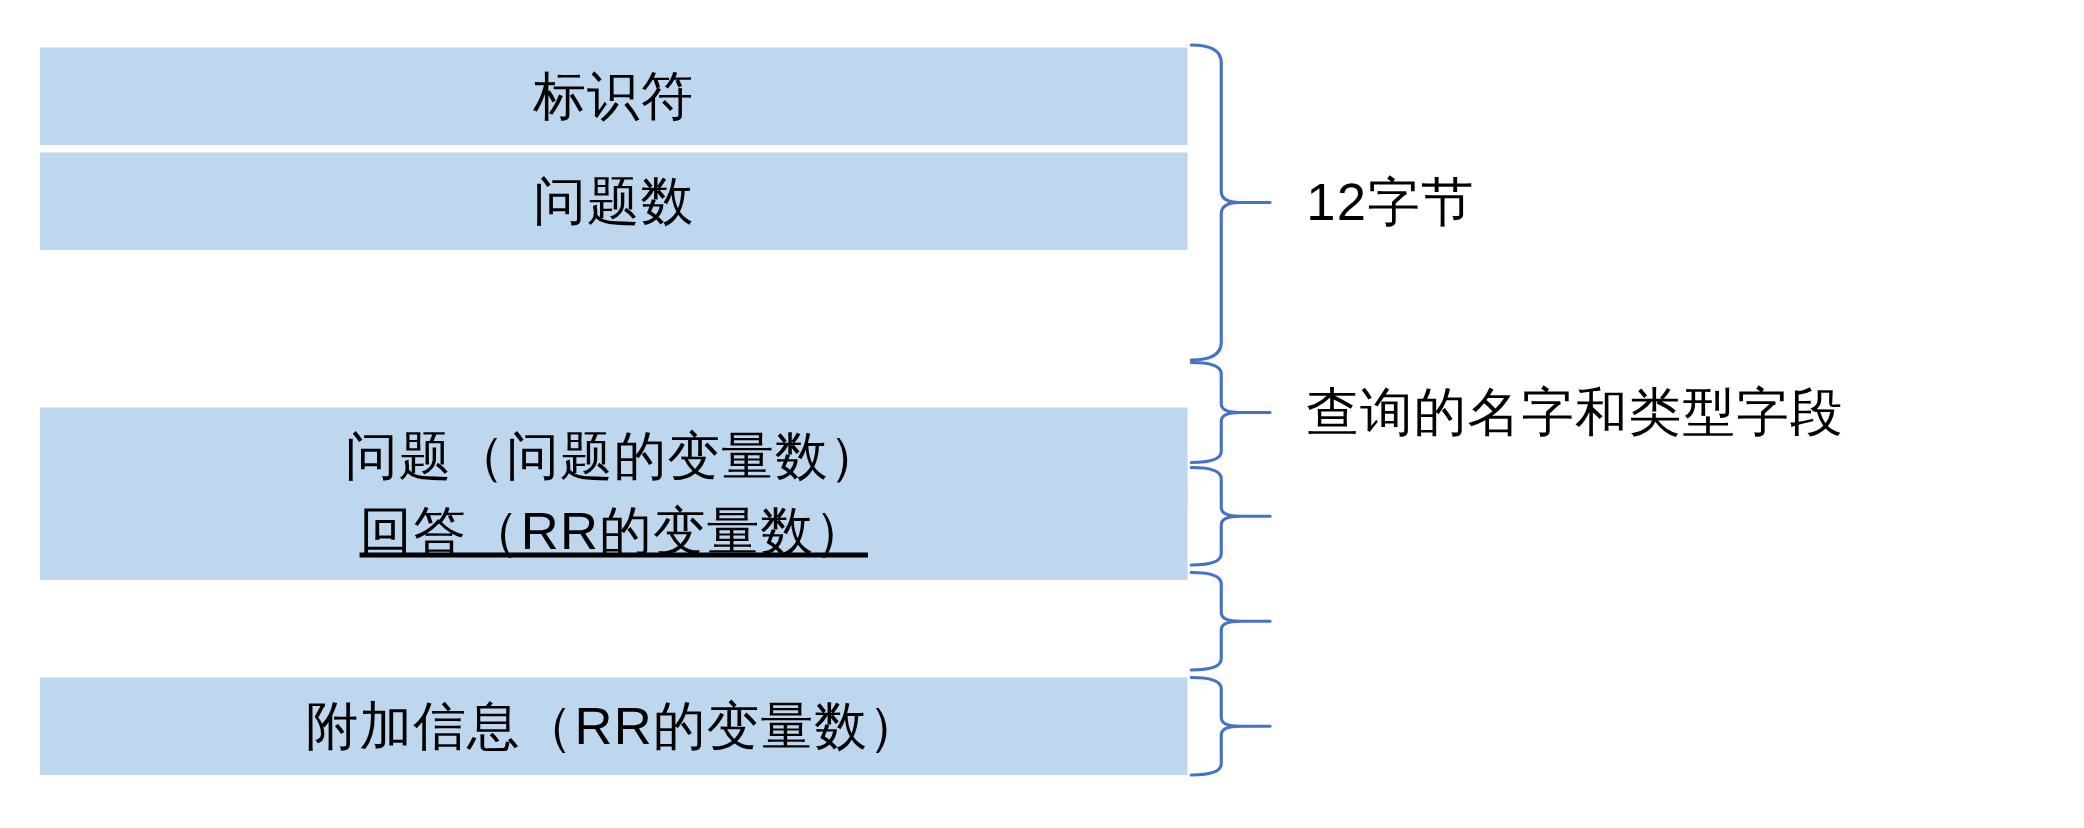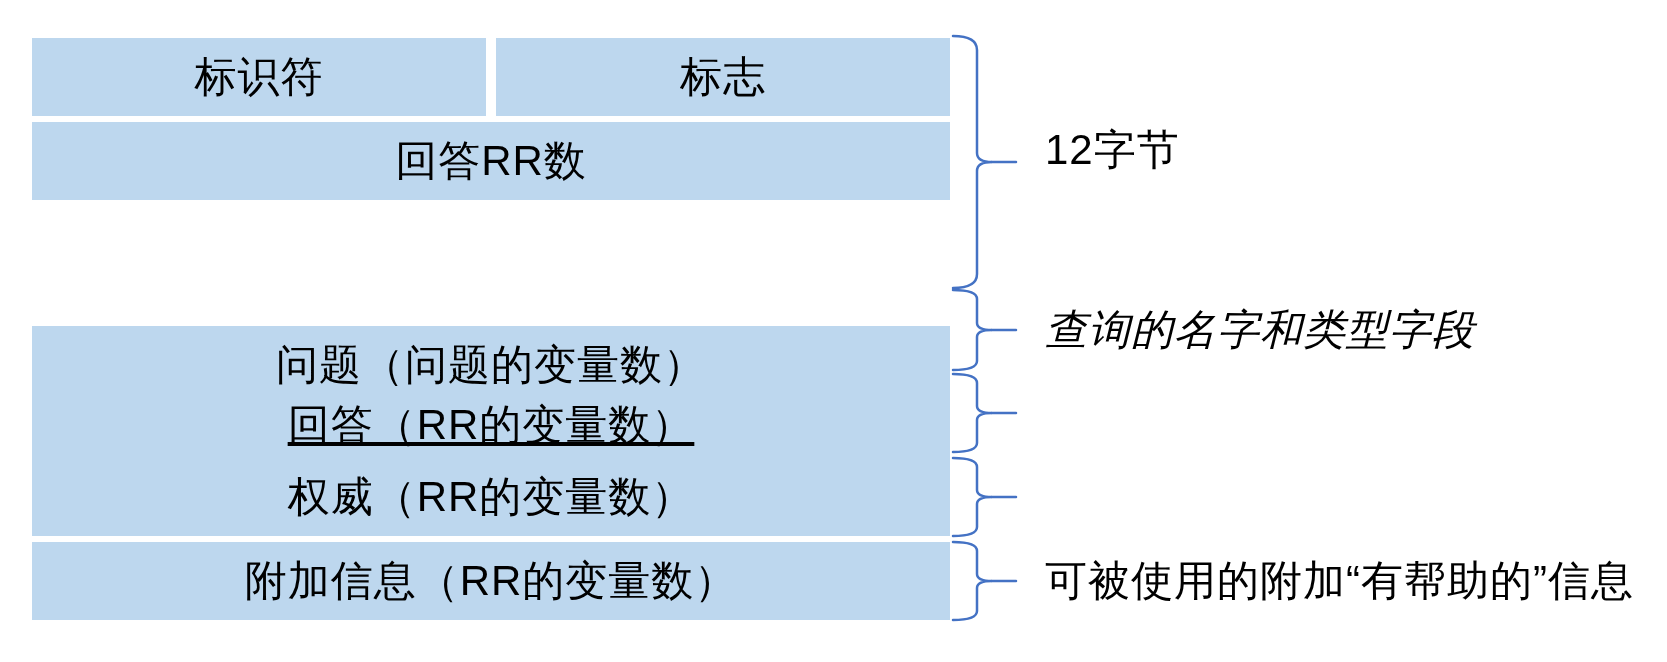--- a/index.html
+++ b/index.html
@@ -44,47 +44,43 @@
   }
   .annotation{
     position:absolute;
     left:1045px;
     height:62px;
     line-height:62px;
     font-size:42px;
     letter-spacing:1px;
     white-space:nowrap;
   }
-  .a1{top:119px;}
-  .a2{top:299px;font-style:italic;}
+  .a1{top:131px;}
+  .a2{top:299px;}
   .a3{top:382px;}
   .a4{top:466px;}
   .a5{top:550px;}
 </style>
 </head>
 <body>
 
 <div id="stage">
 
   <div class="row r1">
     <div class="cell">标识符</div>
-    <div class="cell">标志</div>
   </div>
   <div class="row r2">
-    <div class="cell">回答RR数</div>
+    <div class="cell">问题数</div>
   </div>
 
   <div class="row r4">
     <div class="cell">问题（问题的变量数）</div>
   </div>
   <div class="row r5">
     <div class="cell">回答（RR的变量数）</div>
-  </div>
-  <div class="row r6">
-    <div class="cell">权威（RR的变量数）</div>
   </div>
   <div class="row r7">
     <div class="cell">附加信息（RR的变量数）</div>
   </div>
 
   <svg id="brace-layer" viewBox="0 0 90 662" xmlns="http://www.w3.org/2000/svg" fill="none" stroke="#4472C4" stroke-width="2.5" stroke-linecap="round">
     <path d="M 3,36 Q 27,36 27,50 L 27,153 Q 27,162 42,162 Q 27,162 27,171 L 27,274 Q 27,288 3,288"></path>
     <path d="M 42,162 H 66"></path>
 
     <path d="M 3,290 Q 27,290 27,299 L 27,323 Q 27,330 42,330 Q 27,330 27,337 L 27,361 Q 27,370 3,370"></path>
@@ -95,15 +91,14 @@
 
     <path d="M 3,458 Q 27,458 27,467 L 27,490 Q 27,497 42,497 Q 27,497 27,504 L 27,527 Q 27,536 3,536"></path>
     <path d="M 42,497 H 66"></path>
 
     <path d="M 3,542 Q 27,542 27,551 L 27,574 Q 27,581 42,581 Q 27,581 27,588 L 27,611 Q 27,620 3,620"></path>
     <path d="M 42,581 H 66"></path>
   </svg>
 
   <div class="annotation a1">12字节</div>
   <div class="annotation a2">查询的名字和类型字段</div>
-  <div class="annotation a5">可被使用的附加“有帮助的”信息</div>
 
 </div>
 
 </body></html>

